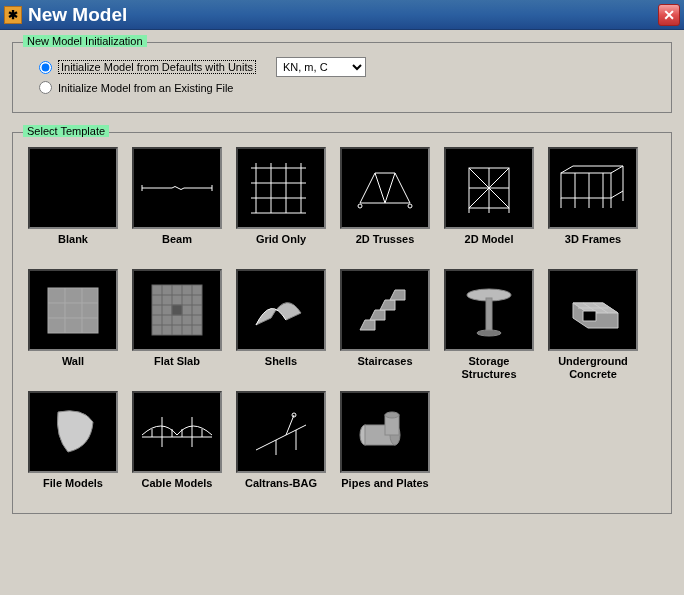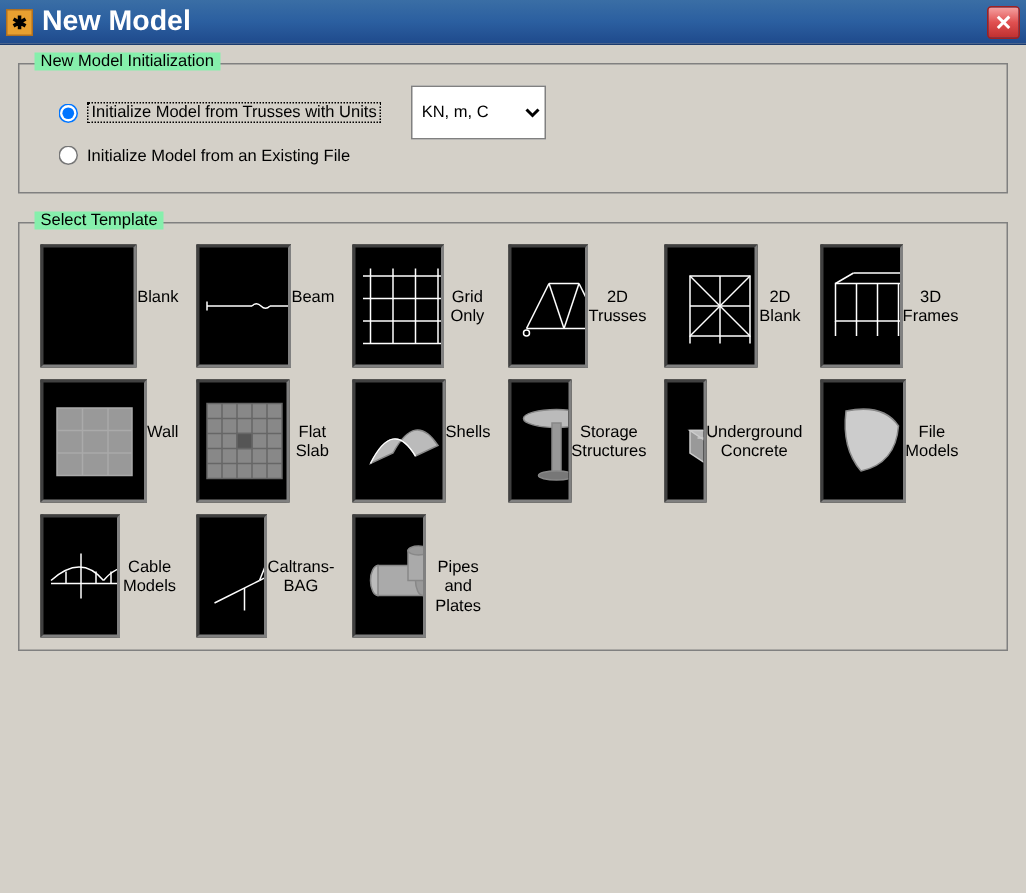--- a/index.html
+++ b/index.html
@@ -82,40 +82,41 @@
     }
     .radio-label {
       font-size: 11px;
     }
     .dotted-focus {
       border: 1px dotted #000;
       padding: 0 2px;
     }
     .units-select {
       margin-left: 20px;
-      height: 36px;
+      height: 20px;
       background: #fff;
       border: 1px solid #808080;
       font-size: 11px;
       padding: 1px 2px;
       width: 90px;
     }
     .template-grid {
       display: flex;
       flex-wrap: wrap;
       gap: 8px 12px;
       justify-content: flex-start;
       padding-top: 4px;
     }
     .template-item {
       width: 92px;
       display: flex;
-      flex-direction: row;
+      flex-direction: column;
       align-items: center;
       cursor: pointer;
+      font-weight: bold;
     }
     .template-thumb {
       width: 90px;
       height: 82px;
       background: #000;
       border: 2px solid #808080;
       border-top-color: #404040;
       border-left-color: #404040;
       display: flex;
       align-items: center;
@@ -142,21 +143,21 @@
     <span>✕</span>
   </div>
 </div>
 
 <div class="content">
 
   <div class="groupbox">
     <div class="groupbox-title">New Model Initialization</div>
     <div class="radio-row">
       <input type="radio" class="radio" checked="" style="">
-      <span class="radio-label dotted-focus">Initialize Model from Trusses with Units</span>
+      <span class="radio-label dotted-focus">Initialize Model from Defaults with Units</span>
       <select class="units-select">
         <option>KN, m, C</option>
       </select>
     </div>
     <div class="radio-row">
       <input type="radio" class="radio" style="">
       <span class="radio-label">Initialize Model  from an Existing File</span>
     </div>
   </div>
 
@@ -229,21 +230,21 @@
               <line x1="15" y1="30" x2="55" y2="30"></line>
               <line x1="35" y1="10" x2="35" y2="50"></line>
               <line x1="15" y1="10" x2="55" y2="50"></line>
               <line x1="55" y1="10" x2="15" y2="50"></line>
               <line x1="15" y1="55" x2="15" y2="50"></line>
               <line x1="35" y1="55" x2="35" y2="50"></line>
               <line x1="55" y1="55" x2="55" y2="50"></line>
             </g>
           </svg>
         </div>
-        <div class="template-label">2D Blank</div>
+        <div class="template-label">2D Model</div>
       </div>
 
       <div class="template-item">
         <div class="template-thumb">
           <svg width="80" height="60">
             <g stroke="#fff" stroke-width="1" fill="none">
               <rect x="8" y="15" width="50" height="25"></rect>
               <line x1="8" y1="15" x2="20" y2="8"></line>
                 <line x1="58" y1="15" x2="70" y2="8"></line>
               <line x1="58" y1="40" x2="70" y2="33"></line>
@@ -304,20 +305,33 @@
           <svg width="70" height="50">
             <g fill="#bbb" stroke="#888">
               <path d="M10 40 Q25 10 40 35 L55 28 Q40 5 25 33 Z"></path>
               <path d="M10 40 Q25 10 40 35" fill="none" stroke="#fff"></path>
             </g>
           </svg>
         </div>
         <div class="template-label">Shells</div>
       </div>
 
+      <div class="template-item">
+        <div class="template-thumb">
+          <svg width="70" height="60">
+            <g fill="#999" stroke="#ccc" stroke-width="1">
+              <polygon points="10,50 25,50 25,40 15,40"></polygon>
+              <polygon points="20,40 35,40 35,30 25,30"></polygon>
+              <polygon points="30,30 45,30 45,20 35,20"></polygon>
+              <polygon points="40,20 55,20 55,10 45,10"></polygon>
+            </g>
+          </svg>
+        </div>
+        <div class="template-label">Staircases</div>
+      </div>
 
       <div class="template-item">
         <div class="template-thumb">
           <svg width="60" height="60">
             <g fill="#bbb" stroke="#888">
               <ellipse cx="30" cy="15" rx="22" ry="6"></ellipse>
               <rect x="27" y="18" width="6" height="35" fill="#999"></rect>
               <ellipse cx="30" cy="53" rx="12" ry="3" fill="#777"></ellipse>
             </g>
           </svg>

